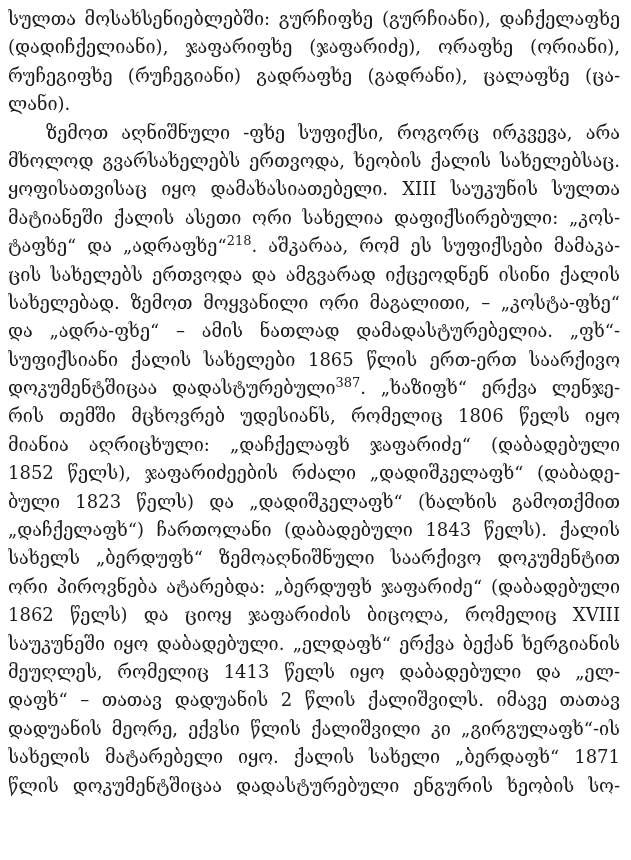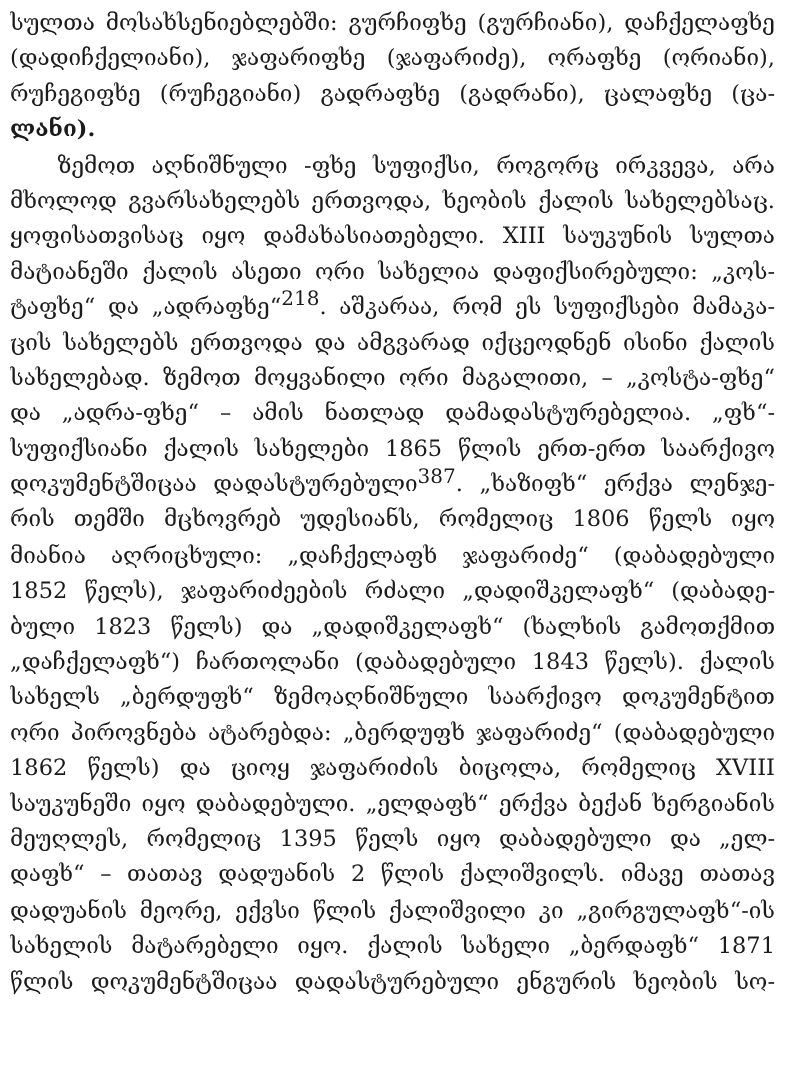--- a/index.html
+++ b/index.html
@@ -30,27 +30,26 @@
   }
   .line {
     text-align: justify;
     text-align-last: justify;
     height: 28.4px;
     overflow: hidden;
     white-space: normal;
   }
   .line.plain {
     text-align-last: left;
-    font-weight: bold;
   }
   .line.indent {
     padding-left: 38px;
   }
   .line sup {
-    font-size: 16px;
+    font-size: 13px;
     line-height: 0;
     vertical-align: super;
     letter-spacing: 0;
   }
 </style>
 </head>
 <body>
 
 <div class="page">
   <div>
@@ -73,20 +72,20 @@
         <div class="line">დოკუმენტშიცაა დადასტურებული<sup>387</sup>. „ხაზიფხ“ ერქვა ლენჯე-</div>
         <div class="line">რის თემში მცხოვრებ უდესიანს, რომელიც 1806 წელს იყო</div>
         <div class="line">მიანია აღრიცხული: „დაჩქელაფხ ჯაფარიძე“ (დაბადებული</div>
         <div class="line">1852 წელს), ჯაფარიძეების რძალი „დადიშკელაფხ“ (დაბადე-</div>
         <div class="line">ბული 1823 წელს) და „დადიშკელაფხ“ (ხალხის გამოთქმით</div>
         <div class="line">„დაჩქელაფხ“) ჩართოლანი (დაბადებული 1843 წელს). ქალის</div>
         <div class="line">სახელს „ბერდუფხ“ ზემოაღნიშნული საარქივო დოკუმენტით</div>
         <div class="line">ორი პიროვნება ატარებდა: „ბერდუფხ ჯაფარიძე“ (დაბადებული</div>
         <div class="line">1862 წელს) და ციოყ ჯაფარიძის ბიცოლა, რომელიც XVIII</div>
         <div class="line">საუკუნეში იყო დაბადებული. „ელდაფხ“ ერქვა ბექან ხერგიანის</div>
-        <div class="line">მეუღლეს, რომელიც 1395 წელს იყო დაბადებული და „ელ-</div>
+        <div class="line">მეუღლეს, რომელიც 1413 წელს იყო დაბადებული და „ელ-</div>
         <div class="line">დაფხ“ – თათავ დადუანის 2 წლის ქალიშვილს. იმავე თათავ</div>
         <div class="line">დადუანის მეორე, ექვსი წლის ქალიშვილი კი „გირგულაფხ“-ის</div>
         <div class="line">სახელის მატარებელი იყო. ქალის სახელი „ბერდაფხ“ 1871</div>
         <div class="line">წლის დოკუმენტშიცაა დადასტურებული ენგურის ხეობის სო-</div>
       </div>
     </div>
 </div>
 
 </body></html>

